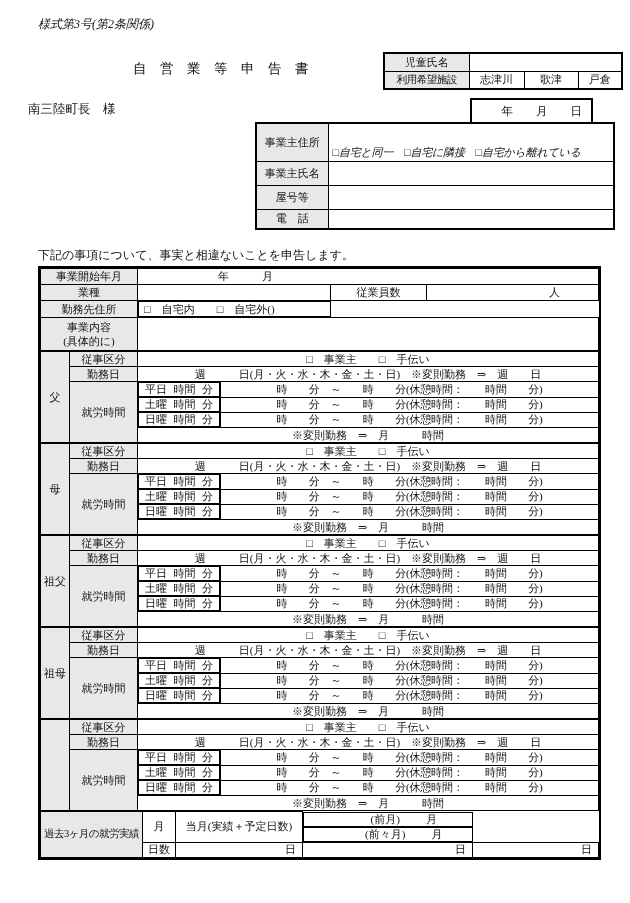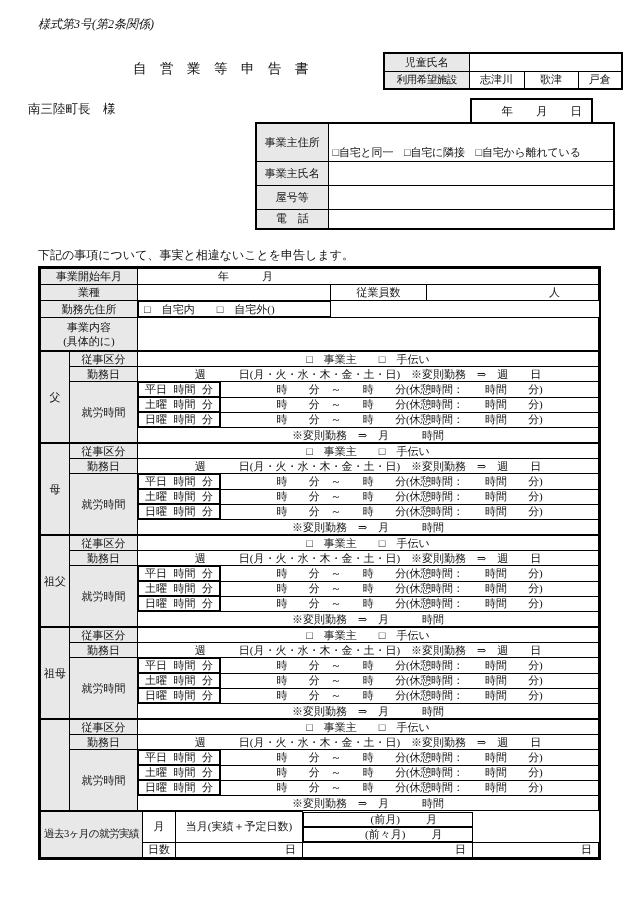--- a/index.html
+++ b/index.html
@@ -34,21 +34,21 @@
   
   .datebox {
     position:absolute; left:470px; top:98px; width:123px; height:26px;
     border:2px solid #000; text-align:right; padding-right:9px;
     line-height:22px; font-size:11.5px; background:#ffffff;
   }
 
   
   table.owner { position:absolute; left:255px; top:122px; width:360px; border:2px solid #000; }
   table.owner td.lbl { text-align:center; }
-  .addr-opts { vertical-align:bottom; padding:2px 2px 2px 4px; letter-spacing:-0.2px; }
+  .addr-opts { vertical-align:bottom; padding:2px 2px 2px 4px; letter-spacing:-0.2px;font-style:italic; }
 
   
   .mw { position:absolute; left:38px; top:266px; width:563px; border:2px solid #000; background:#ffffff; }
   .mw table { width:100%; }
   tr.r16 > td { height:15px; }
   tr.r17 > td { height:16px; }
   tr.r34 > td { height:33px; }
 
   .daycell { display:flex; justify-content:space-between; align-items:center; padding:0 6px; }
   .timecell { text-align:center; letter-spacing:-0.2px; }

